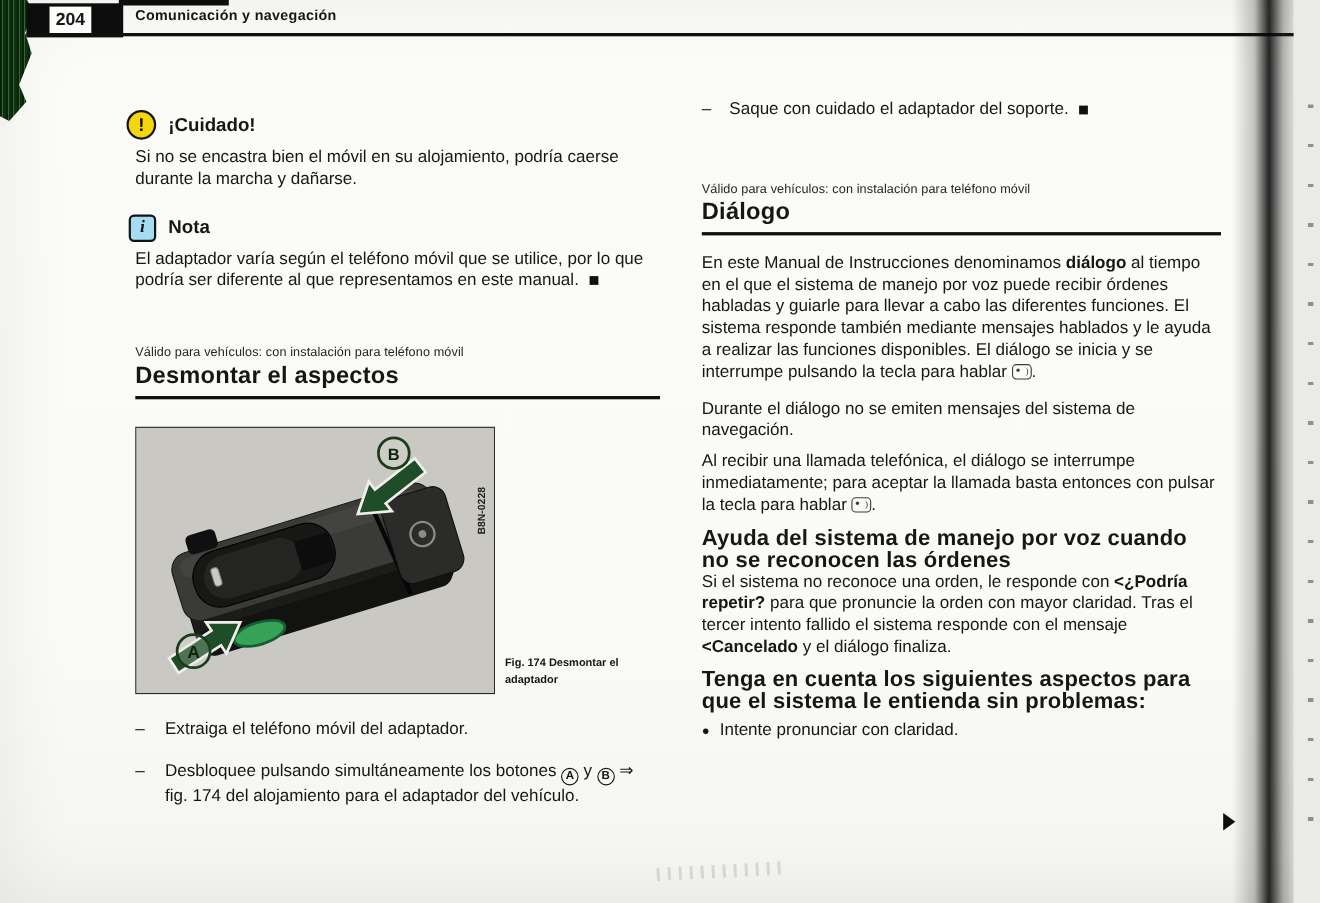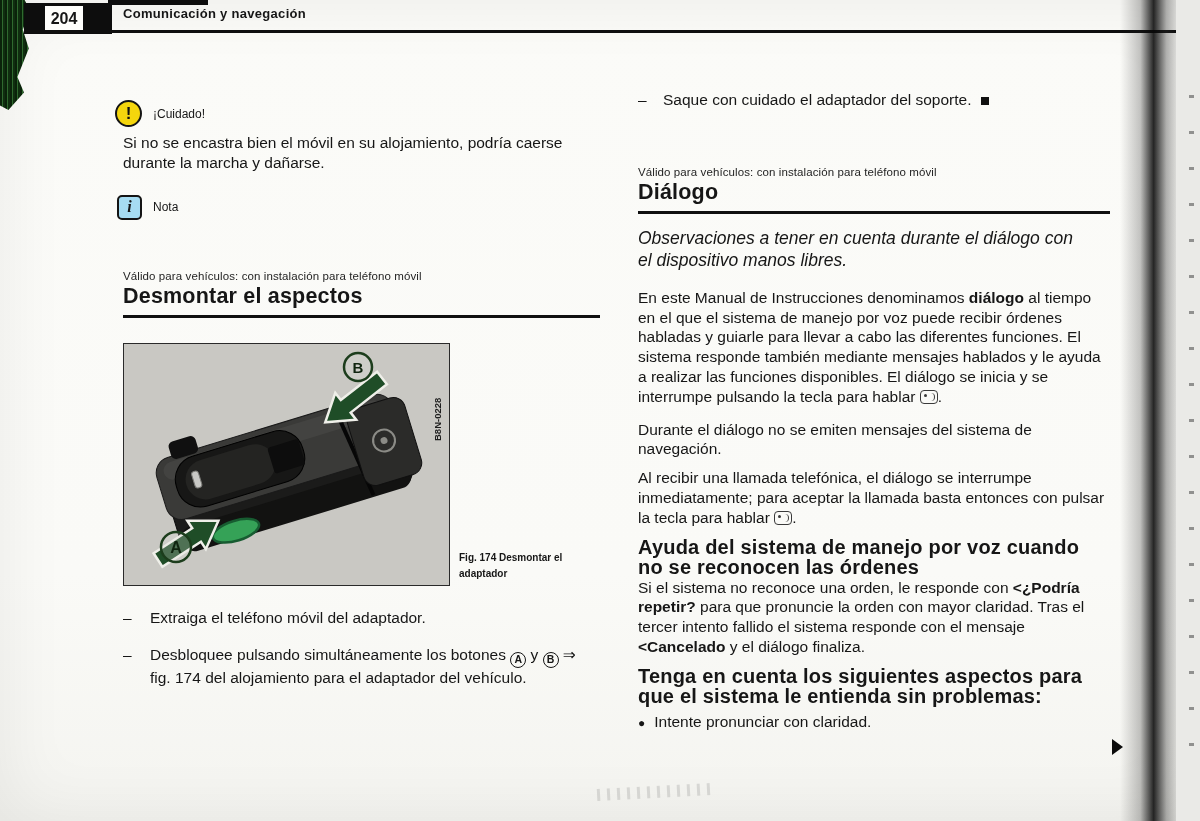--- a/index.html
+++ b/index.html
@@ -28,21 +28,21 @@
              background:repeating-linear-gradient(180deg, rgba(70,70,70,.55) 0 3px, rgba(0,0,0,0) 3px 36px); }
   .pencil { position:absolute; left:597px; top:786px; width:115px; height:12px; opacity:.3; transform:rotate(-3deg);
             background:repeating-linear-gradient(90deg, rgba(90,90,90,.6) 0 3px, rgba(0,0,0,0) 3px 10px);
             filter:blur(.6px); }
   
   .col-left  { position:absolute; left:123px; top:0; width:477px; }
   .col-right { position:absolute; left:638px; top:0; width:472px; }
   .body-txt  { font-size:15.5px; line-height:19.8px; }
   
   .adm-head { display:flex; align-items:center; gap:11px; }
-  .adm-title { font-size:12px; font-weight:normal; }
+  .adm-title { font-size:17px; font-weight:bold; }
   .icon-caution { width:27px; height:27px; border-radius:50%; background:#f5d60d; border:2.5px solid #141414;
                   box-sizing:border-box; display:flex; align-items:center; justify-content:center;
                   font-weight:bold; font-size:17px; color:#111; margin-left:-8px; }
   .icon-note { width:25px; height:25px; border-radius:5px; background:#a6dcf2; border:2px solid #141414;
                box-sizing:border-box; display:flex; align-items:center; justify-content:center;
                font-family:"Liberation Serif", serif; font-style:italic; font-weight:bold; font-size:16px; margin-left:-6px; }
   .caution { margin-top:100px; }
   .caution .body-txt { margin-top:6px; }
   .note { margin-top:22px; }
   .note .body-txt { margin-top:6px; }
@@ -109,20 +109,21 @@
         <div class="adm-title">¡Cuidado!</div>
       </div>
       <div class="body-txt">Si no se encastra bien el móvil en su alojamiento, podría caerse durante la marcha y dañarse.</div>
     </div>
 
     <div class="note">
       <div class="adm-head">
         <div class="icon-note">i</div>
         <div class="adm-title">Nota</div>
       </div>
+      <div class="body-txt">El adaptador varía según el teléfono móvil que se utilice, por lo que podría ser diferente al que representamos en este manual. <span class="sq"></span></div>
     </div>
 
     <div class="validity">Válido para vehículos:  con instalación para teléfono móvil</div>
     <div class="sec-title">Desmontar el aspectos</div>
 
     <div class="figure-row">
       <div class="figbox">
         <svg viewBox="0 0 325 241" width="325" height="241">
           <rect x="0" y="0" width="325" height="241" fill="#c9c8c3"></rect>
 
@@ -177,21 +178,20 @@
   <div class="col-right">
 
     <div class="step-top body-txt">
       <span class="dash" style="width:25px;flex:none;">–</span>
       <span>Saque con cuidado el adaptador del soporte. <span class="sq"></span></span>
     </div>
 
     <div class="validity">Válido para vehículos:  con instalación para teléfono móvil</div>
     <div class="sec-title">Diálogo</div>
 
-    <div class="lead">Observaciones a tener en cuenta durante el diálogo con el dispositivo manos libres.</div>
 
     <div class="body-txt p1">En este Manual de Instrucciones denominamos <b>diálogo</b> al tiempo en el que el sistema de manejo por voz puede recibir órdenes habladas y guiarle para llevar a cabo las diferentes funciones. El sistema responde también mediante mensajes hablados y le ayuda a realizar las funciones disponibles. El diálogo se inicia y se interrumpe pulsando la tecla para hablar <span class="kt"></span>.</div>
     <div class="body-txt p2">Durante el diálogo no se emiten mensajes del sistema de navegación.</div>
     <div class="body-txt p3">Al recibir una llamada telefónica, el diálogo se interrumpe inmediatamente; para aceptar la llamada basta entonces con pulsar la tecla para hablar <span class="kt"></span>.</div>
 
     <div class="h3">Ayuda del sistema de manejo por voz cuando no se reconocen las órdenes</div>
     <div class="body-txt p4">Si el sistema no reconoce una orden, le responde con <b>&lt;¿Podría repetir?</b> para que pronuncie la orden con mayor claridad. Tras el tercer intento fallido el sistema responde con el mensaje <b>&lt;Cancelado</b> y el diálogo finaliza.</div>
 
     <div class="h3 h3b">Tenga en cuenta los siguientes aspectos para que el sistema le entienda sin problemas:</div>
 

